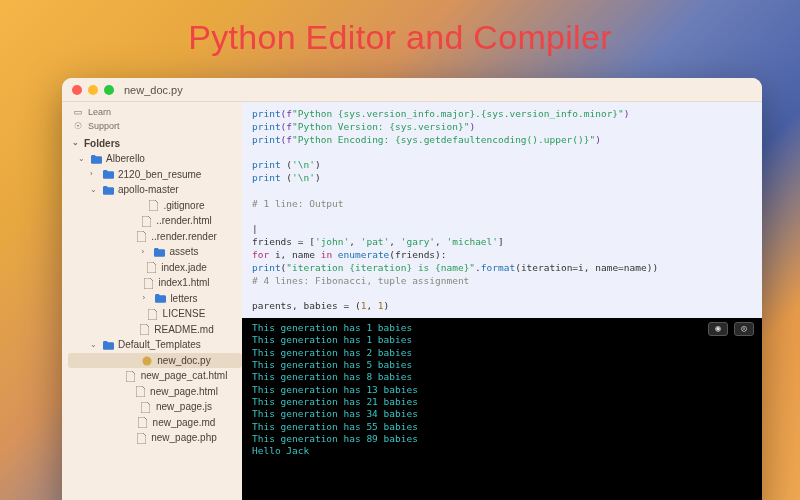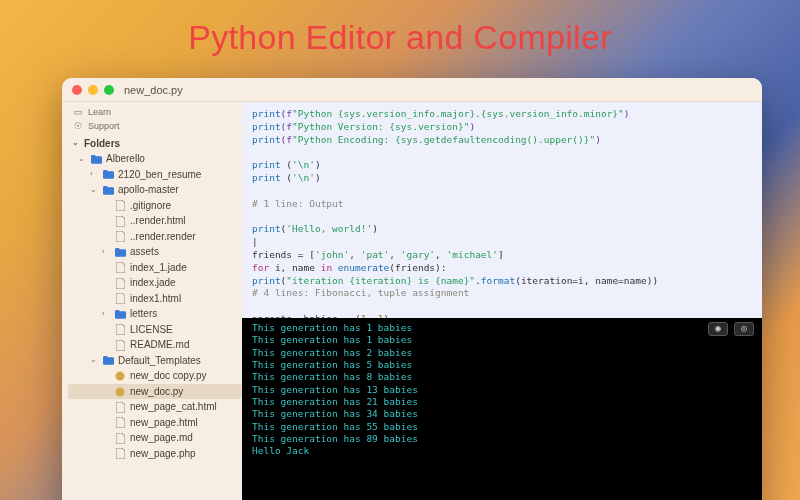--- a/index.html
+++ b/index.html
@@ -40,21 +40,21 @@
     font-size: 10px; line-height: 1.55;
   }
   .sb-row { display:flex; align-items:center; gap:4px; padding:0 4px; cursor:default; white-space:nowrap; }
   .sb-row.sel { background:#e8d9c5; border-radius:3px; }
   .sb-top { color:#7a6e60; font-size:9px; }
   .sb-hdr { font-weight:600; color:#4a4038; margin-top:2px; }
   .chev { width:8px; display:inline-block; color:#7a6e60; font-size:8px; }
   .ic { width:12px; height:12px; display:inline-flex; align-items:center; justify-content:center; }
   .indent1 { padding-left: 10px; }
   .indent2 { padding-left: 22px; }
-  .indent3 { padding-left: 34px; }
+  .indent3 { padding-left: 34px; justify-content: center; }
   .main { flex:1; display:flex; flex-direction:column; min-width:0; }
   .editor {
     flex: 0 0 216px;
     background:#eef1fb;
     padding:6px 10px 4px 10px;
     font-family: Menlo, Consolas, monospace;
     font-size: 9.5px; line-height: 1.35;
     color:#333; overflow:hidden;
     position:relative;
   }
@@ -177,29 +177,20 @@
             </span>
             <span>assets</span>
           </div>
           <div class="sb-row indent3">
             <span class="chev"></span>
             <span class="ic">
               <svg width="9" height="11" viewBox="0 0 9 11">
                 <path d="M1 0h5l3 3v7c0 .6-.4 1-1 1H1c-.6 0-1-.4-1-1V1c0-.6.4-1 1-1z" fill="none" stroke="#9a8c7a" stroke-width="1"></path>
               </svg>
             </span>
-            <span>index_1.jade</span>
-          </div>
-          <div class="sb-row indent3">
-            <span class="chev"></span>
-            <span class="ic">
-              <svg width="9" height="11" viewBox="0 0 9 11">
-                <path d="M1 0h5l3 3v7c0 .6-.4 1-1 1H1c-.6 0-1-.4-1-1V1c0-.6.4-1 1-1z" fill="none" stroke="#9a8c7a" stroke-width="1"></path>
-              </svg>
-            </span>
             <span>index.jade</span>
           </div>
           <div class="sb-row indent3">
             <span class="chev"></span>
             <span class="ic">
               <svg width="9" height="11" viewBox="0 0 9 11">
                 <path d="M1 0h5l3 3v7c0 .6-.4 1-1 1H1c-.6 0-1-.4-1-1V1c0-.6.4-1 1-1z" fill="none" stroke="#9a8c7a" stroke-width="1"></path>
               </svg>
             </span>
             <span>index1.html</span>
@@ -233,55 +224,55 @@
           </div>
           <div class="sb-row indent2">
             <span class="chev">⌄</span>
             <span class="ic">
               <svg width="11" height="9" viewBox="0 0 11 9">
                 <path d="M0 1.5C0 .7.6 0 1.3 0h2.5l1 1.2h4.9c.7 0 1.3.6 1.3 1.3v5c0 .7-.6 1.3-1.3 1.3H1.3C.6 8.8 0 8.2 0 7.5z" fill="#3a7bd5"></path>
               </svg>
             </span>
             <span>Default_Templates</span>
           </div>
-          <div class="sb-row indent3">
+          <div class="sb-row indent3 sel">
             <span class="chev"></span>
             <span class="ic">
               <svg width="10" height="10" viewBox="0 0 10 10">
                 <circle cx="5" cy="5" r="4.5" fill="#d4a94a"></circle>
               </svg>
             </span>
-            <span>new_doc copy.py</span>
-          </div>
-          <div class="sb-row indent3 sel">
-            <span class="chev"></span>
-            <span class="ic">
-              <svg width="10" height="10" viewBox="0 0 10 10">
-                <circle cx="5" cy="5" r="4.5" fill="#d4a94a"></circle>
-              </svg>
-            </span>
             <span>new_doc.py</span>
           </div>
           <div class="sb-row indent3">
             <span class="chev"></span>
             <span class="ic">
               <svg width="9" height="11" viewBox="0 0 9 11">
                 <path d="M1 0h5l3 3v7c0 .6-.4 1-1 1H1c-.6 0-1-.4-1-1V1c0-.6.4-1 1-1z" fill="none" stroke="#9a8c7a" stroke-width="1"></path>
               </svg>
             </span>
             <span>new_page_cat.html</span>
           </div>
           <div class="sb-row indent3">
             <span class="chev"></span>
             <span class="ic">
               <svg width="9" height="11" viewBox="0 0 9 11">
                 <path d="M1 0h5l3 3v7c0 .6-.4 1-1 1H1c-.6 0-1-.4-1-1V1c0-.6.4-1 1-1z" fill="none" stroke="#9a8c7a" stroke-width="1"></path>
               </svg>
             </span>
             <span>new_page.html</span>
+          </div>
+          <div class="sb-row indent3">
+            <span class="chev"></span>
+            <span class="ic">
+              <svg width="9" height="11" viewBox="0 0 9 11">
+                <path d="M1 0h5l3 3v7c0 .6-.4 1-1 1H1c-.6 0-1-.4-1-1V1c0-.6.4-1 1-1z" fill="none" stroke="#9a8c7a" stroke-width="1"></path>
+              </svg>
+            </span>
+            <span>new_page.js</span>
           </div>
           <div class="sb-row indent3">
             <span class="chev"></span>
             <span class="ic">
               <svg width="9" height="11" viewBox="0 0 9 11">
                 <path d="M1 0h5l3 3v7c0 .6-.4 1-1 1H1c-.6 0-1-.4-1-1V1c0-.6.4-1 1-1z" fill="none" stroke="#9a8c7a" stroke-width="1"></path>
               </svg>
             </span>
             <span>new_page.md</span>
           </div>
@@ -303,21 +294,20 @@
         <div id="code">
             <div><span class="tok-fn">print</span><span class="tok-op">(</span><span class="tok-op">f</span><span class="tok-str">"Python {sys.version_info.major}.{sys.version_info.minor}"</span><span class="tok-op">)</span></div>
             <div><span class="tok-fn">print</span><span class="tok-op">(</span><span class="tok-op">f</span><span class="tok-str">"Python Version: {sys.version}"</span><span class="tok-op">)</span></div>
             <div><span class="tok-fn">print</span><span class="tok-op">(</span><span class="tok-op">f</span><span class="tok-str">"Python Encoding: {sys.getdefaultencoding().upper()}"</span><span class="tok-op">)</span></div>
             <div>&nbsp;</div>
             <div><span class="tok-fn">print</span><span class="tok-nm"> (</span><span class="tok-str">'\n'</span><span class="tok-nm">)</span></div>
             <div><span class="tok-fn">print</span><span class="tok-nm"> (</span><span class="tok-str">'\n'</span><span class="tok-nm">)</span></div>
             <div>&nbsp;</div>
             <div><span class="tok-cm"># 1 line: Output</span></div>
             <div>&nbsp;</div>
-            <div><span class="tok-fn">print</span><span class="tok-nm">(</span><span class="tok-str">'Hello, world!'</span><span class="tok-nm">)</span></div>
             <div><span class="tok-nm">|</span></div>
             <div><span class="tok-nm">friends = [</span><span class="tok-str">'john'</span><span class="tok-nm">, </span><span class="tok-str">'pat'</span><span class="tok-nm">, </span><span class="tok-str">'gary'</span><span class="tok-nm">, </span><span class="tok-str">'michael'</span><span class="tok-nm">]</span></div>
             <div><span class="tok-kw">for</span><span class="tok-nm"> i, name </span><span class="tok-kw">in</span><span class="tok-nm"> </span><span class="tok-fn">enumerate</span><span class="tok-nm">(friends):</span></div>
             <div><span class="tok-nm">    </span><span class="tok-fn">print</span><span class="tok-nm">(</span><span class="tok-str">"iteration {iteration} is {name}"</span><span class="tok-nm">.</span><span class="tok-fn">format</span><span class="tok-nm">(iteration=i, name=name))</span></div>
             <div><span class="tok-cm"># 4 lines: Fibonacci, tuple assignment</span></div>
             <div>&nbsp;</div>
             <div><span class="tok-nm">parents, babies = (</span><span class="tok-hl">1</span><span class="tok-nm">, </span><span class="tok-hl">1</span><span class="tok-nm">)</span></div>
           </div>
       </div>
       <div class="terminal">

